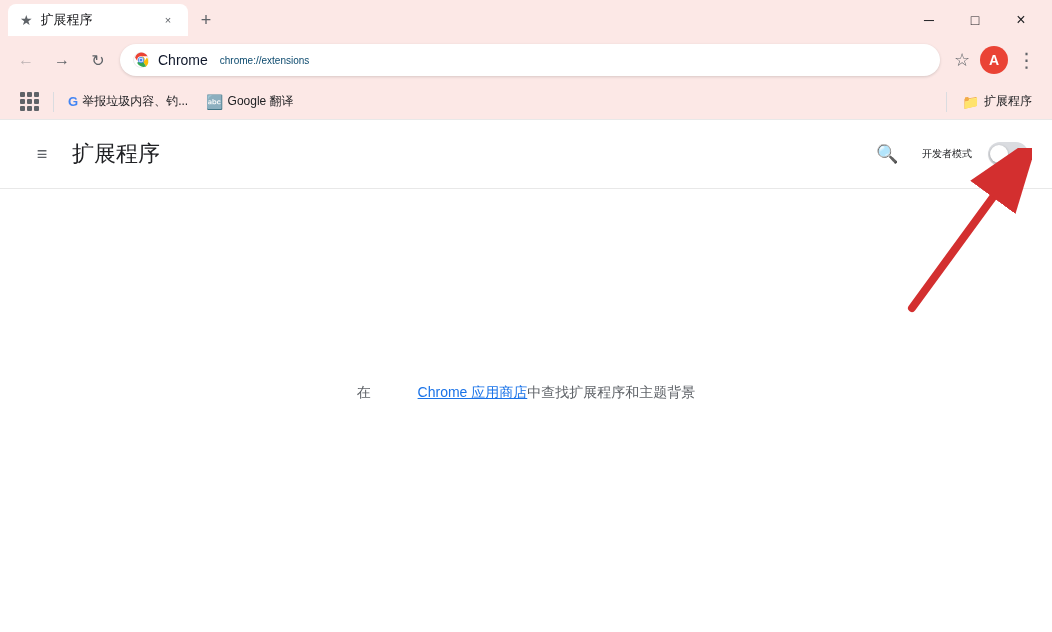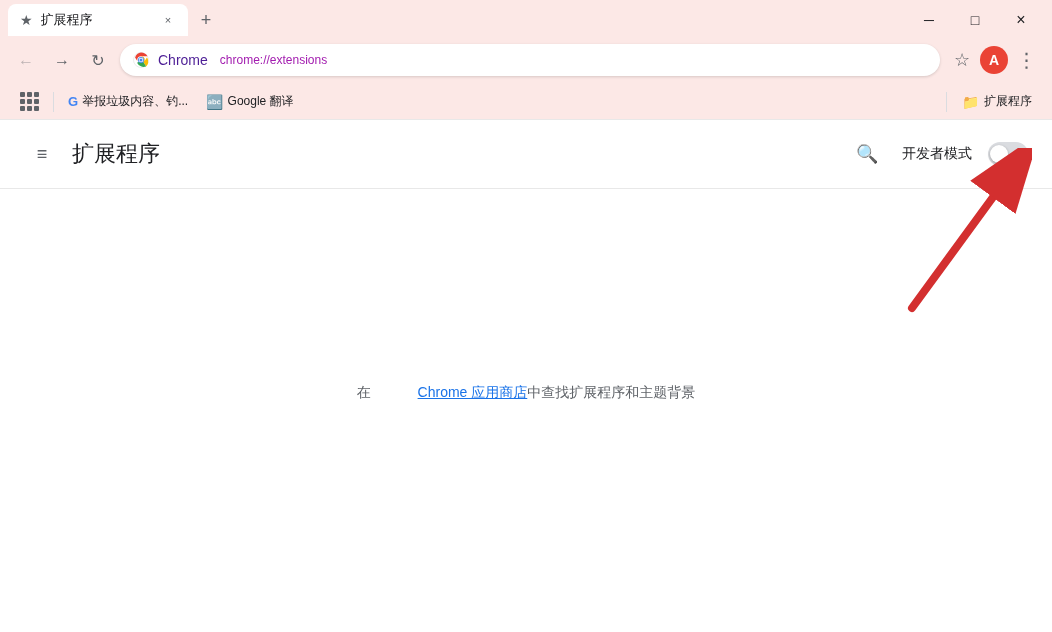--- a/index.html
+++ b/index.html
@@ -113,27 +113,27 @@
       padding: 0 12px;
       gap: 8px;
       box-shadow: 0 1px 3px rgba(0,0,0,0.15);
     }
     .chrome-logo {
       width: 18px;
       height: 18px;
       flex-shrink: 0;
     }
     .address-text {
-      font-size: 12px;
-      color: #a21caf;
+      font-size: 10px;
+      color: #0c4a6e;
       flex: 1;
     }
     .address-label {
       font-size: 14px;
-      color: #4c1d95;
+      color: #0f172a;
       font-weight: 500;
       margin-right: 4px;
     }
     .nav-icons-right {
       display: flex;
       align-items: center;
       gap: 4px;
     }
     .nav-icon-btn {
       width: 28px;
@@ -249,21 +249,21 @@
       align-items: center;
       justify-content: center;
       cursor: pointer;
       border-radius: 50%;
       font-size: 18px;
       color: #5f6368;
       border: none;
       background: transparent;
     }
     .dev-mode-label {
-      font-size: 14px;
+      font-size: 10px;
       color: #202124;
     }
     .toggle-switch {
       width: 40px;
       height: 24px;
       background: #dadce0;
       border-radius: 12px;
       position: relative;
       cursor: pointer;
       display: flex;

